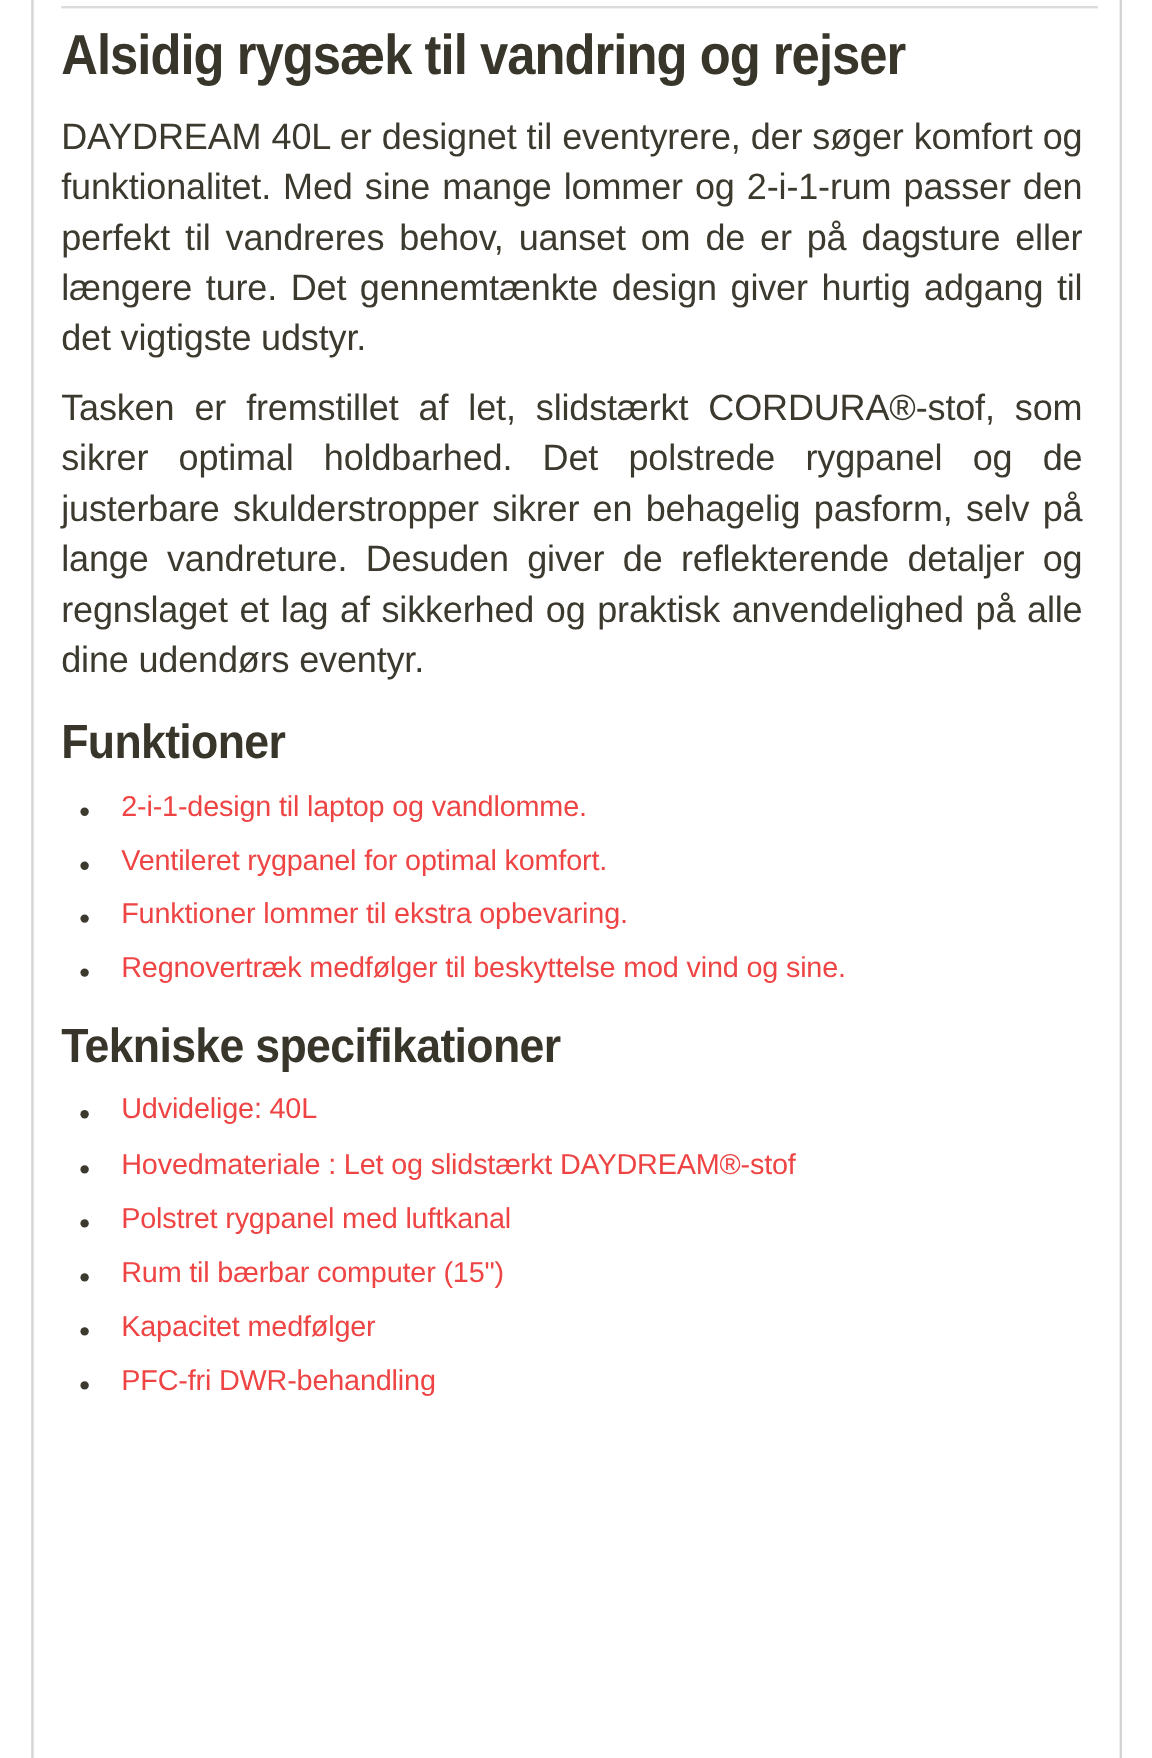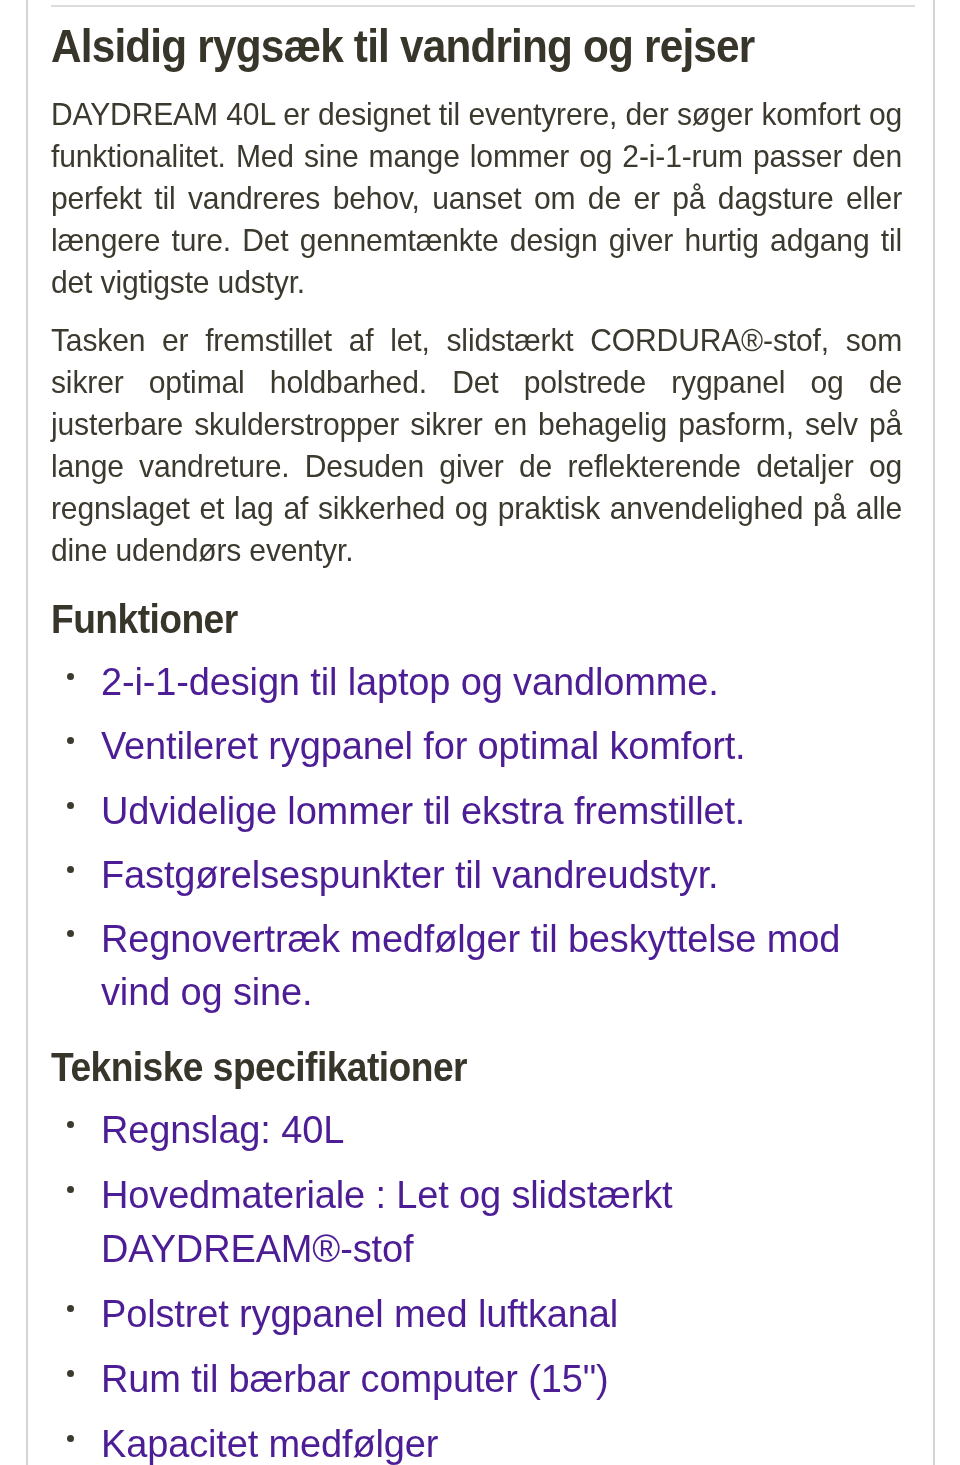--- a/index.html
+++ b/index.html
@@ -97,24 +97,24 @@
   }
 
   
   .bullet-list {
     margin: 0;
     padding: 0 0 0 50px;
     list-style: none;
   }
   .bullet-list li {
     position: relative;
-    font-size: 38px;
+    font-size: 24px;
     line-height: 1.40;
     letter-spacing: -0.15px;
-    color: #4c1d95;
+    color: #ef4444;
     margin: 11px 0 2px 0;
     padding-left: 0;
   }
   .bullet-list li::before {
     content: "";
     position: absolute;
     left: -34px;
     top: 17px;
     width: 7px;
     height: 7px;
@@ -139,29 +139,28 @@
 
     <p class="para">DAYDREAM 40L er designet til eventyrere, der søger komfort og funktionalitet. Med sine mange lommer og 2-i-1-rum passer den perfekt til vandreres behov, uanset om de er på dagsture eller længere ture. Det gennemtænkte design giver hurtig adgang til det vigtigste udstyr.</p>
 
     <p class="para">Tasken er fremstillet af let, slidstærkt CORDURA®-stof, som sikrer optimal holdbarhed. Det polstrede rygpanel og de justerbare skulderstropper sikrer en behagelig pasform, selv på lange vandreture. Desuden giver de reflekterende detaljer og regnslaget et lag af sikkerhed og praktisk anvendelighed på alle dine udendørs eventyr.</p>
 
     <h2 class="section-heading">Funktioner</h2>
 
     <ul class="bullet-list feature-list">
       <li>2-i-1-design til laptop og vandlomme.</li>
       <li>Ventileret rygpanel for optimal komfort.</li>
-      <li>Udvidelige lommer til ekstra fremstillet.</li>
-      <li>Fastgørelsespunkter til vandreudstyr.</li>
+      <li>Funktioner lommer til ekstra opbevaring.</li>
       <li>Regnovertræk medfølger til beskyttelse mod vind og sine.</li>
     </ul>
 
     <h2 class="section-heading">Tekniske specifikationer</h2>
 
     <ul class="bullet-list spec-list">
-      <li>Regnslag: 40L</li>
+      <li>Udvidelige: 40L</li>
       <li>Hovedmateriale : Let og slidstærkt DAYDREAM®-stof</li>
       <li>Polstret rygpanel med luftkanal</li>
       <li>Rum til bærbar computer (15")</li>
       <li>Kapacitet medfølger</li>
       <li>PFC-fri DWR-behandling</li>
     </ul>
 
   </div>
 </div>
 

